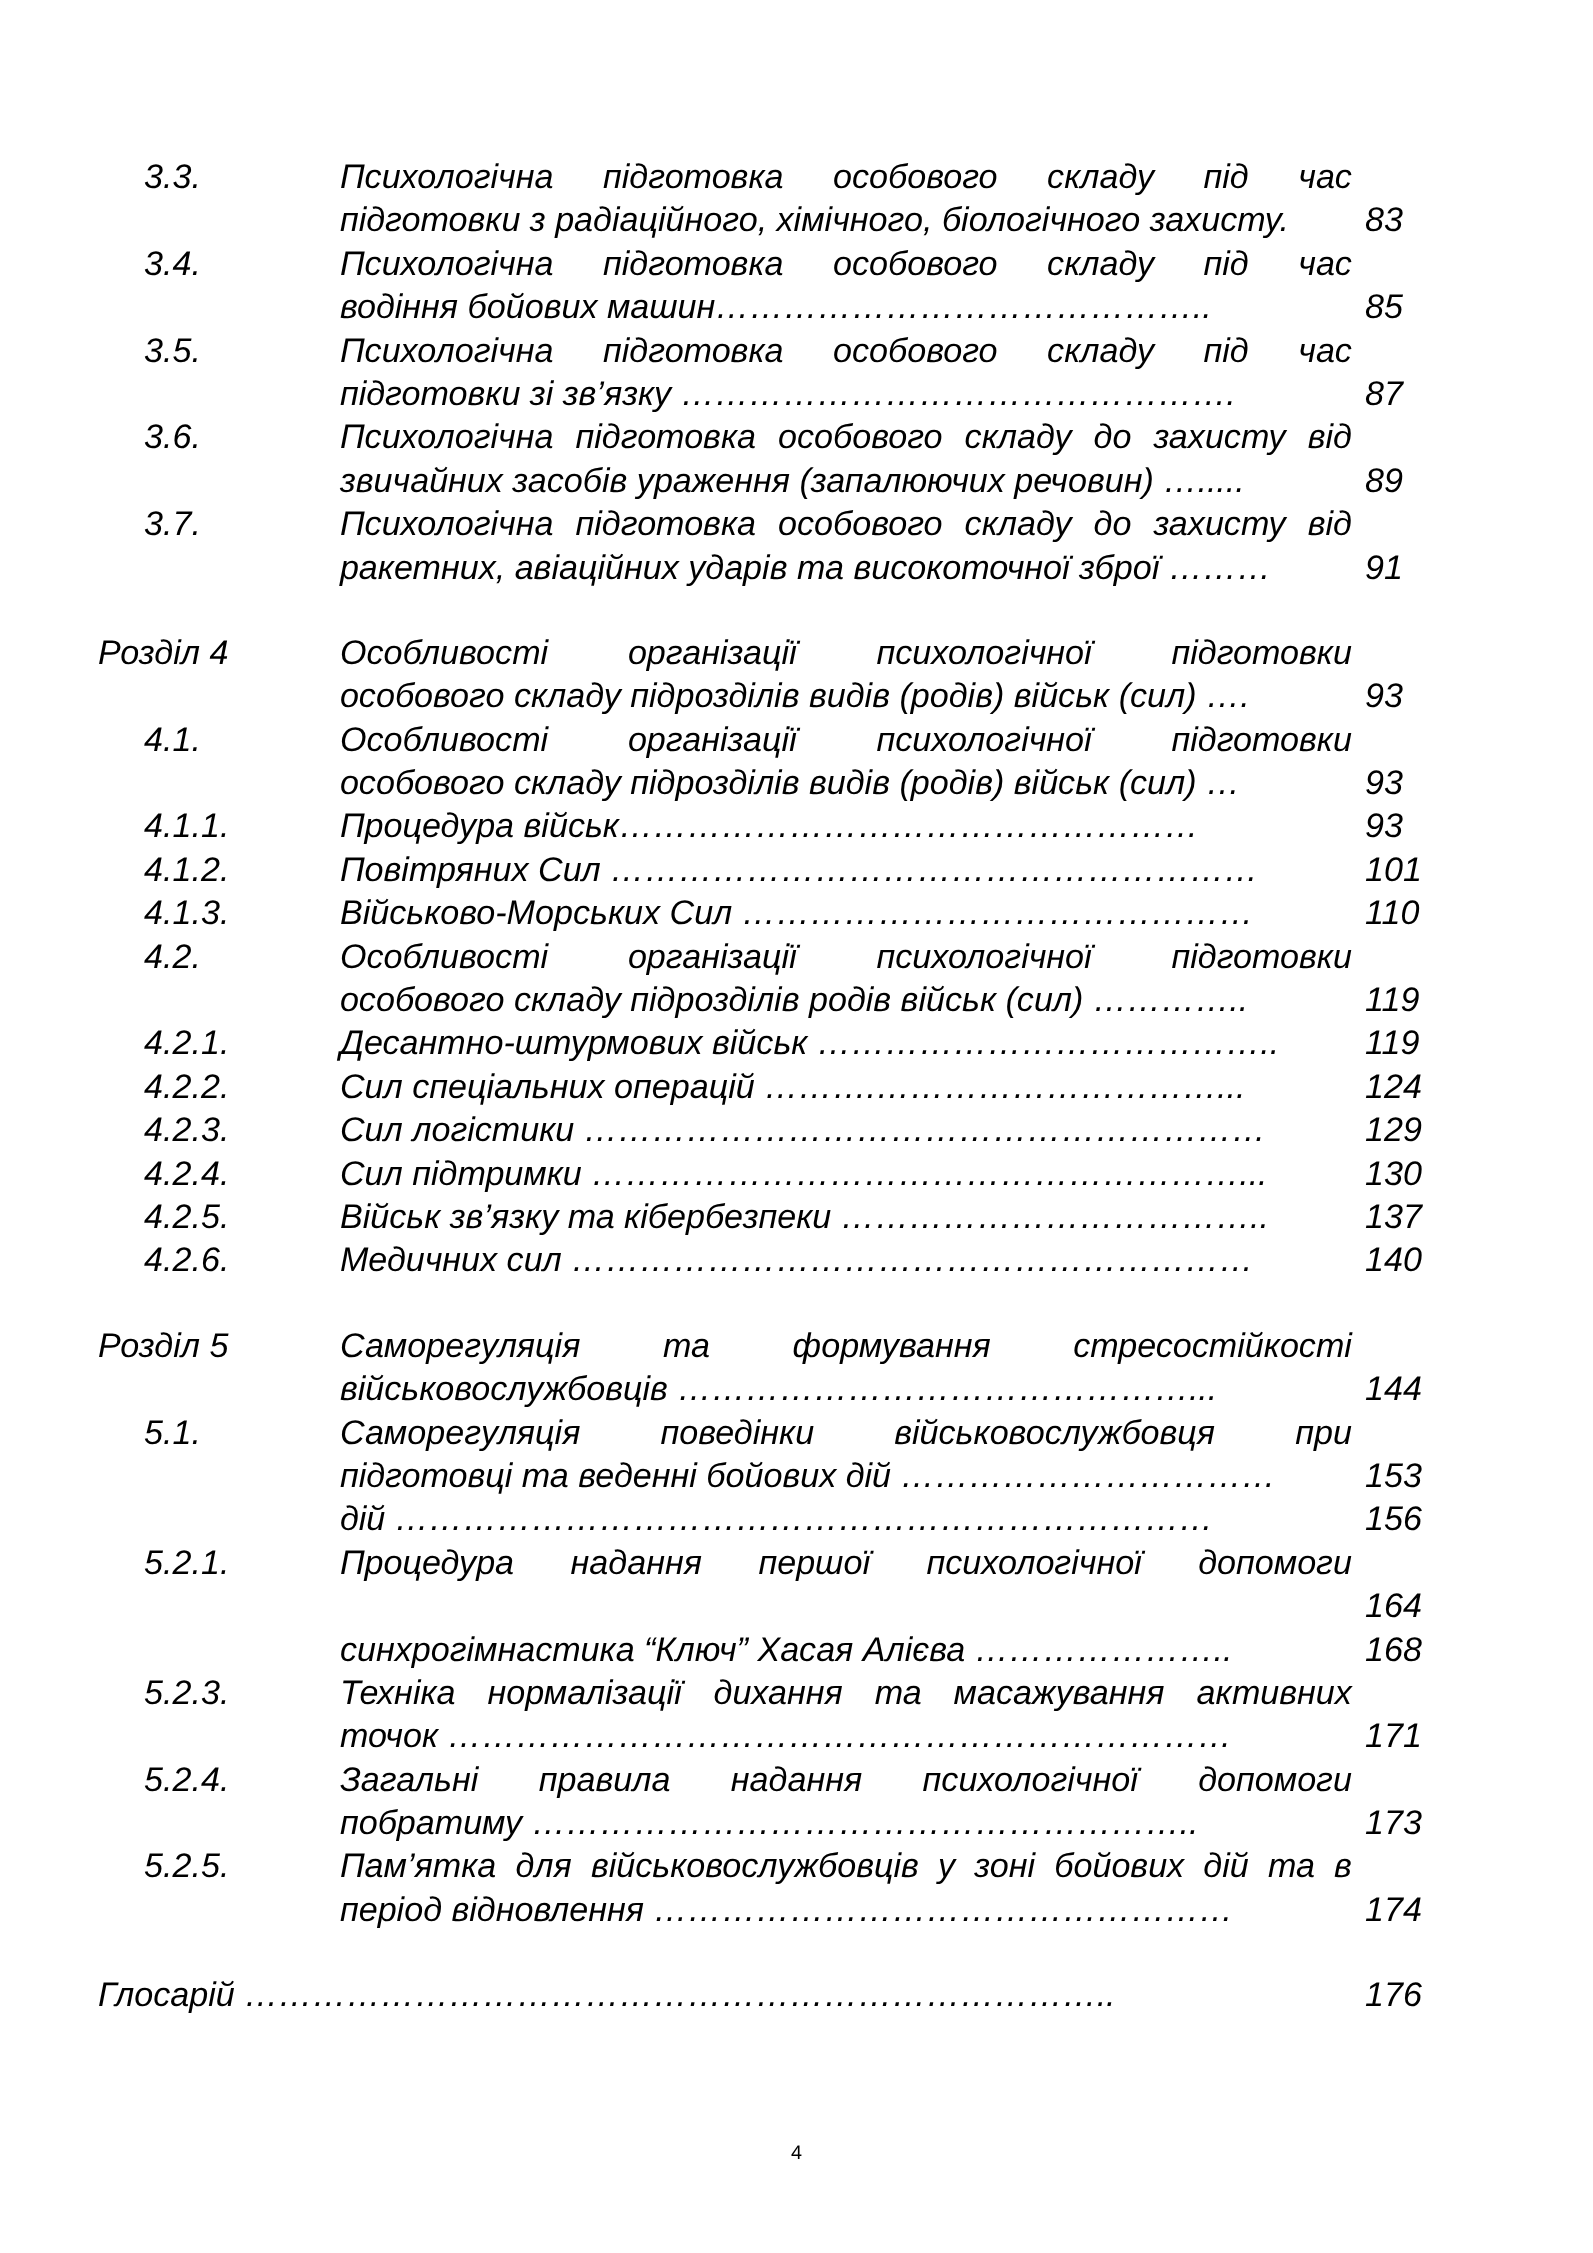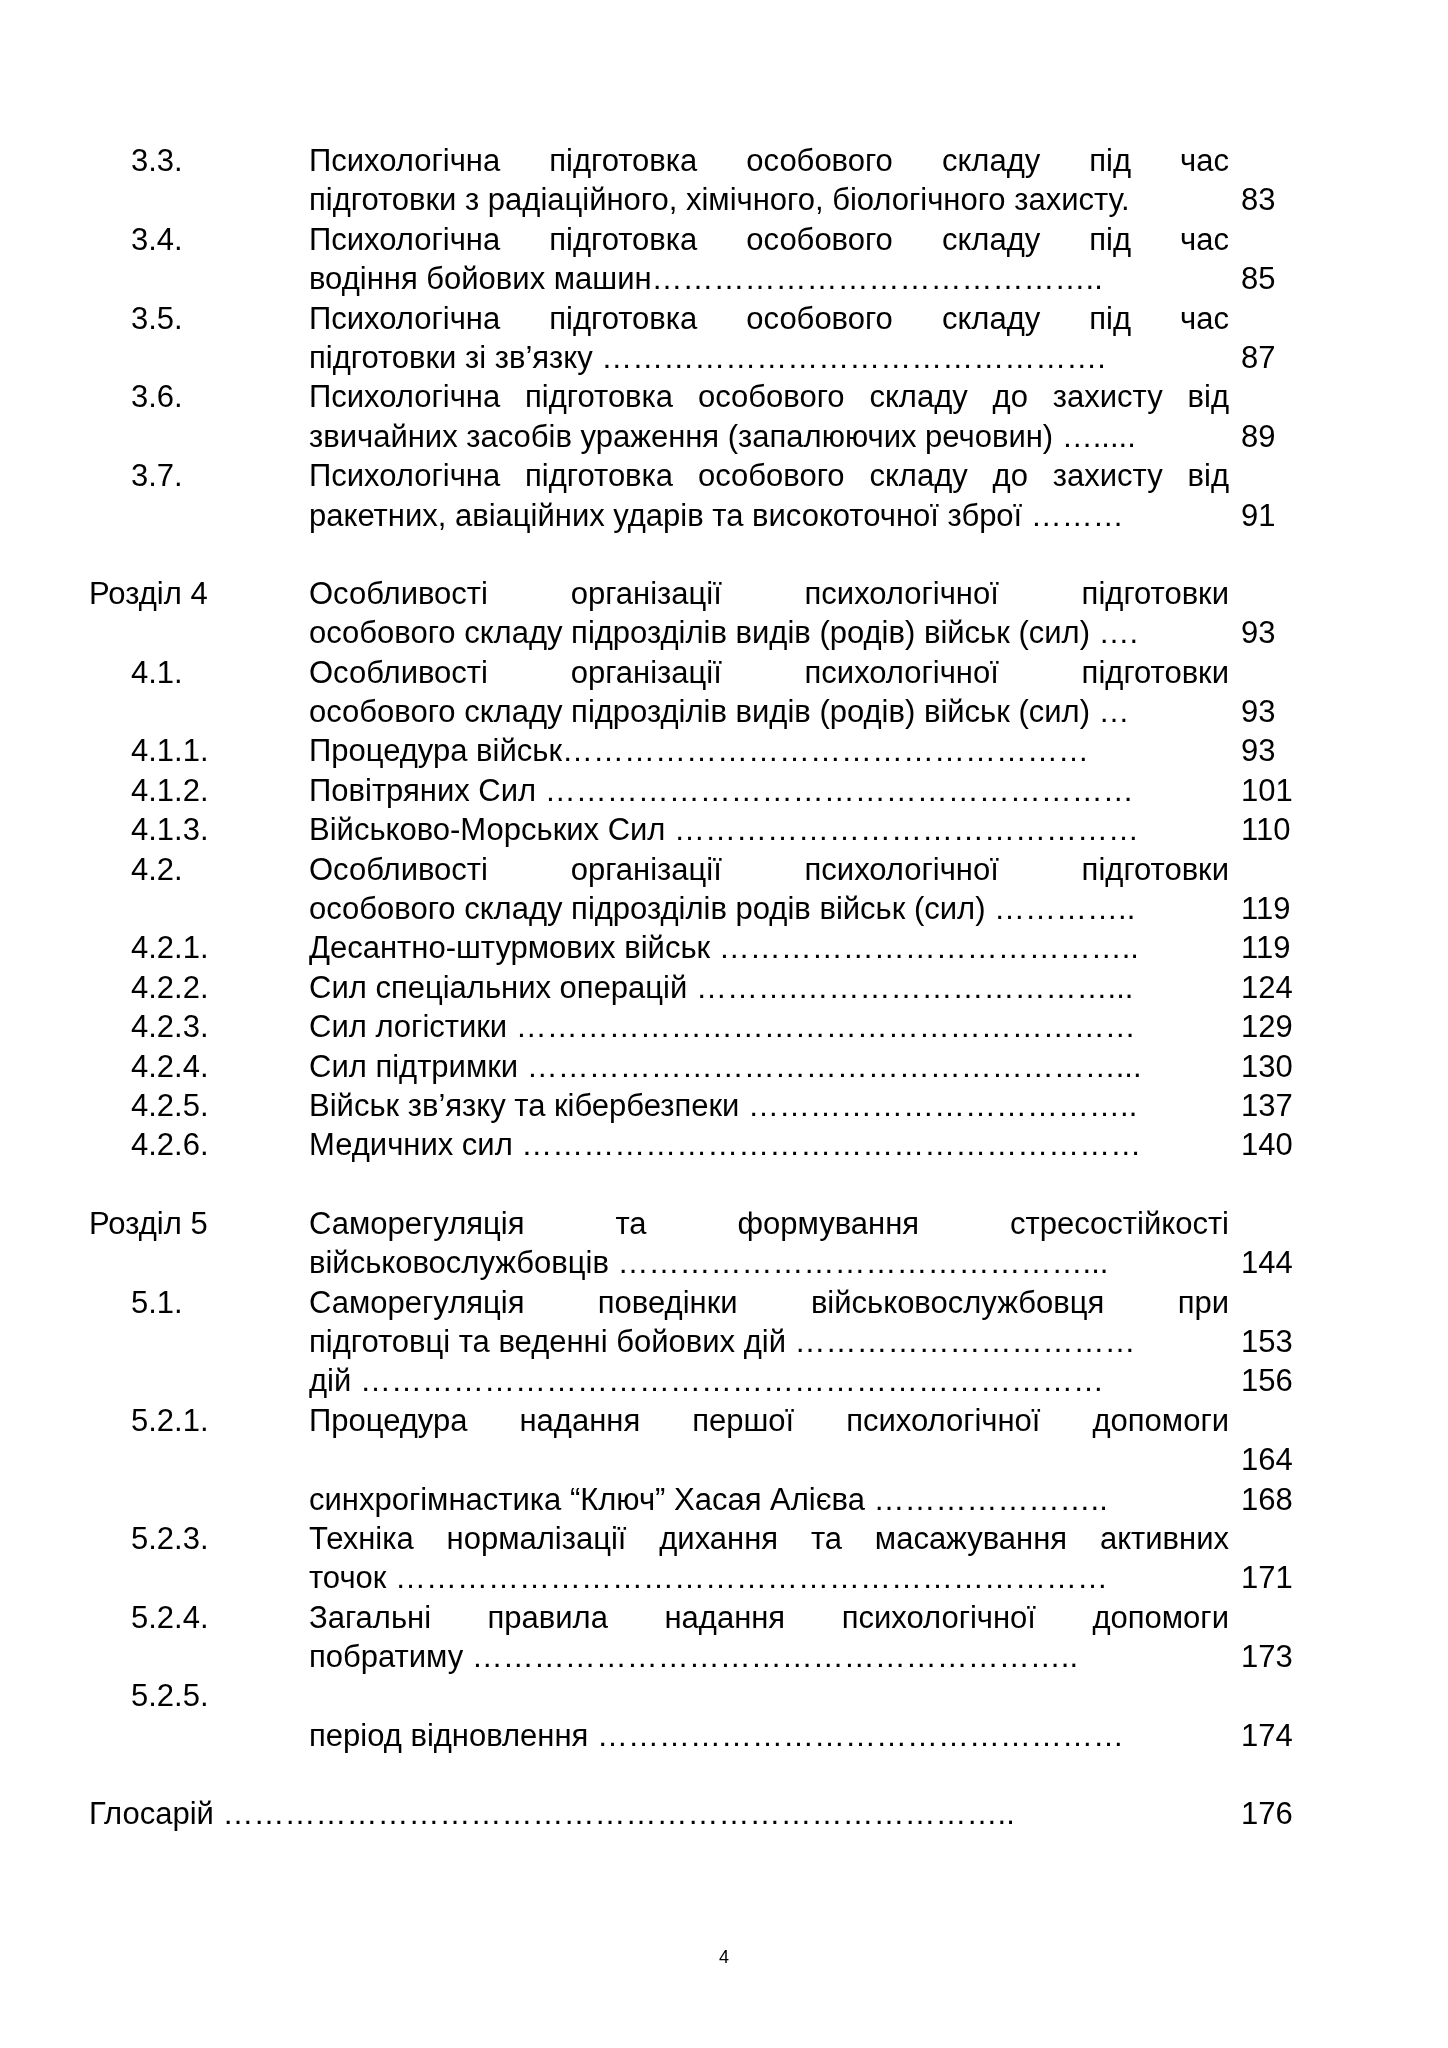--- a/index.html
+++ b/index.html
@@ -20,20 +20,21 @@
     left: 0;
     top: 0;
     width: 1448px;
     height: 2048px;
   }
   .toc {
     position: absolute;
     left: 0;
     top: 141px;
     width: 1300px;
+    font-style: italic;
   }
   .entry {
     position: relative;
     width: 1448px;
   }
   .entry.gap-before {
     margin-top: 39px;
   }
   .line {
     position: relative;
@@ -309,20 +310,21 @@
       </div>
       <div class="line">
         <span class="title">побратиму …………………………………………………..</span>
         <span class="page-ref">173</span>
       </div>
     </div>
 
     <div class="entry">
       <div class="line">
         <span class="num">5.2.5.</span>
+        <span class="title justify">Пам’ятка для військовослужбовців у зоні бойових дій та в</span>
       </div>
       <div class="line">
         <span class="title">період відновлення ……………………………………………</span>
         <span class="page-ref">174</span>
       </div>
     </div>
 
     <div class="entry gap-before">
       <div class="line">
         <span class="title glossary">Глосарій …………………………………………………………………..</span>

